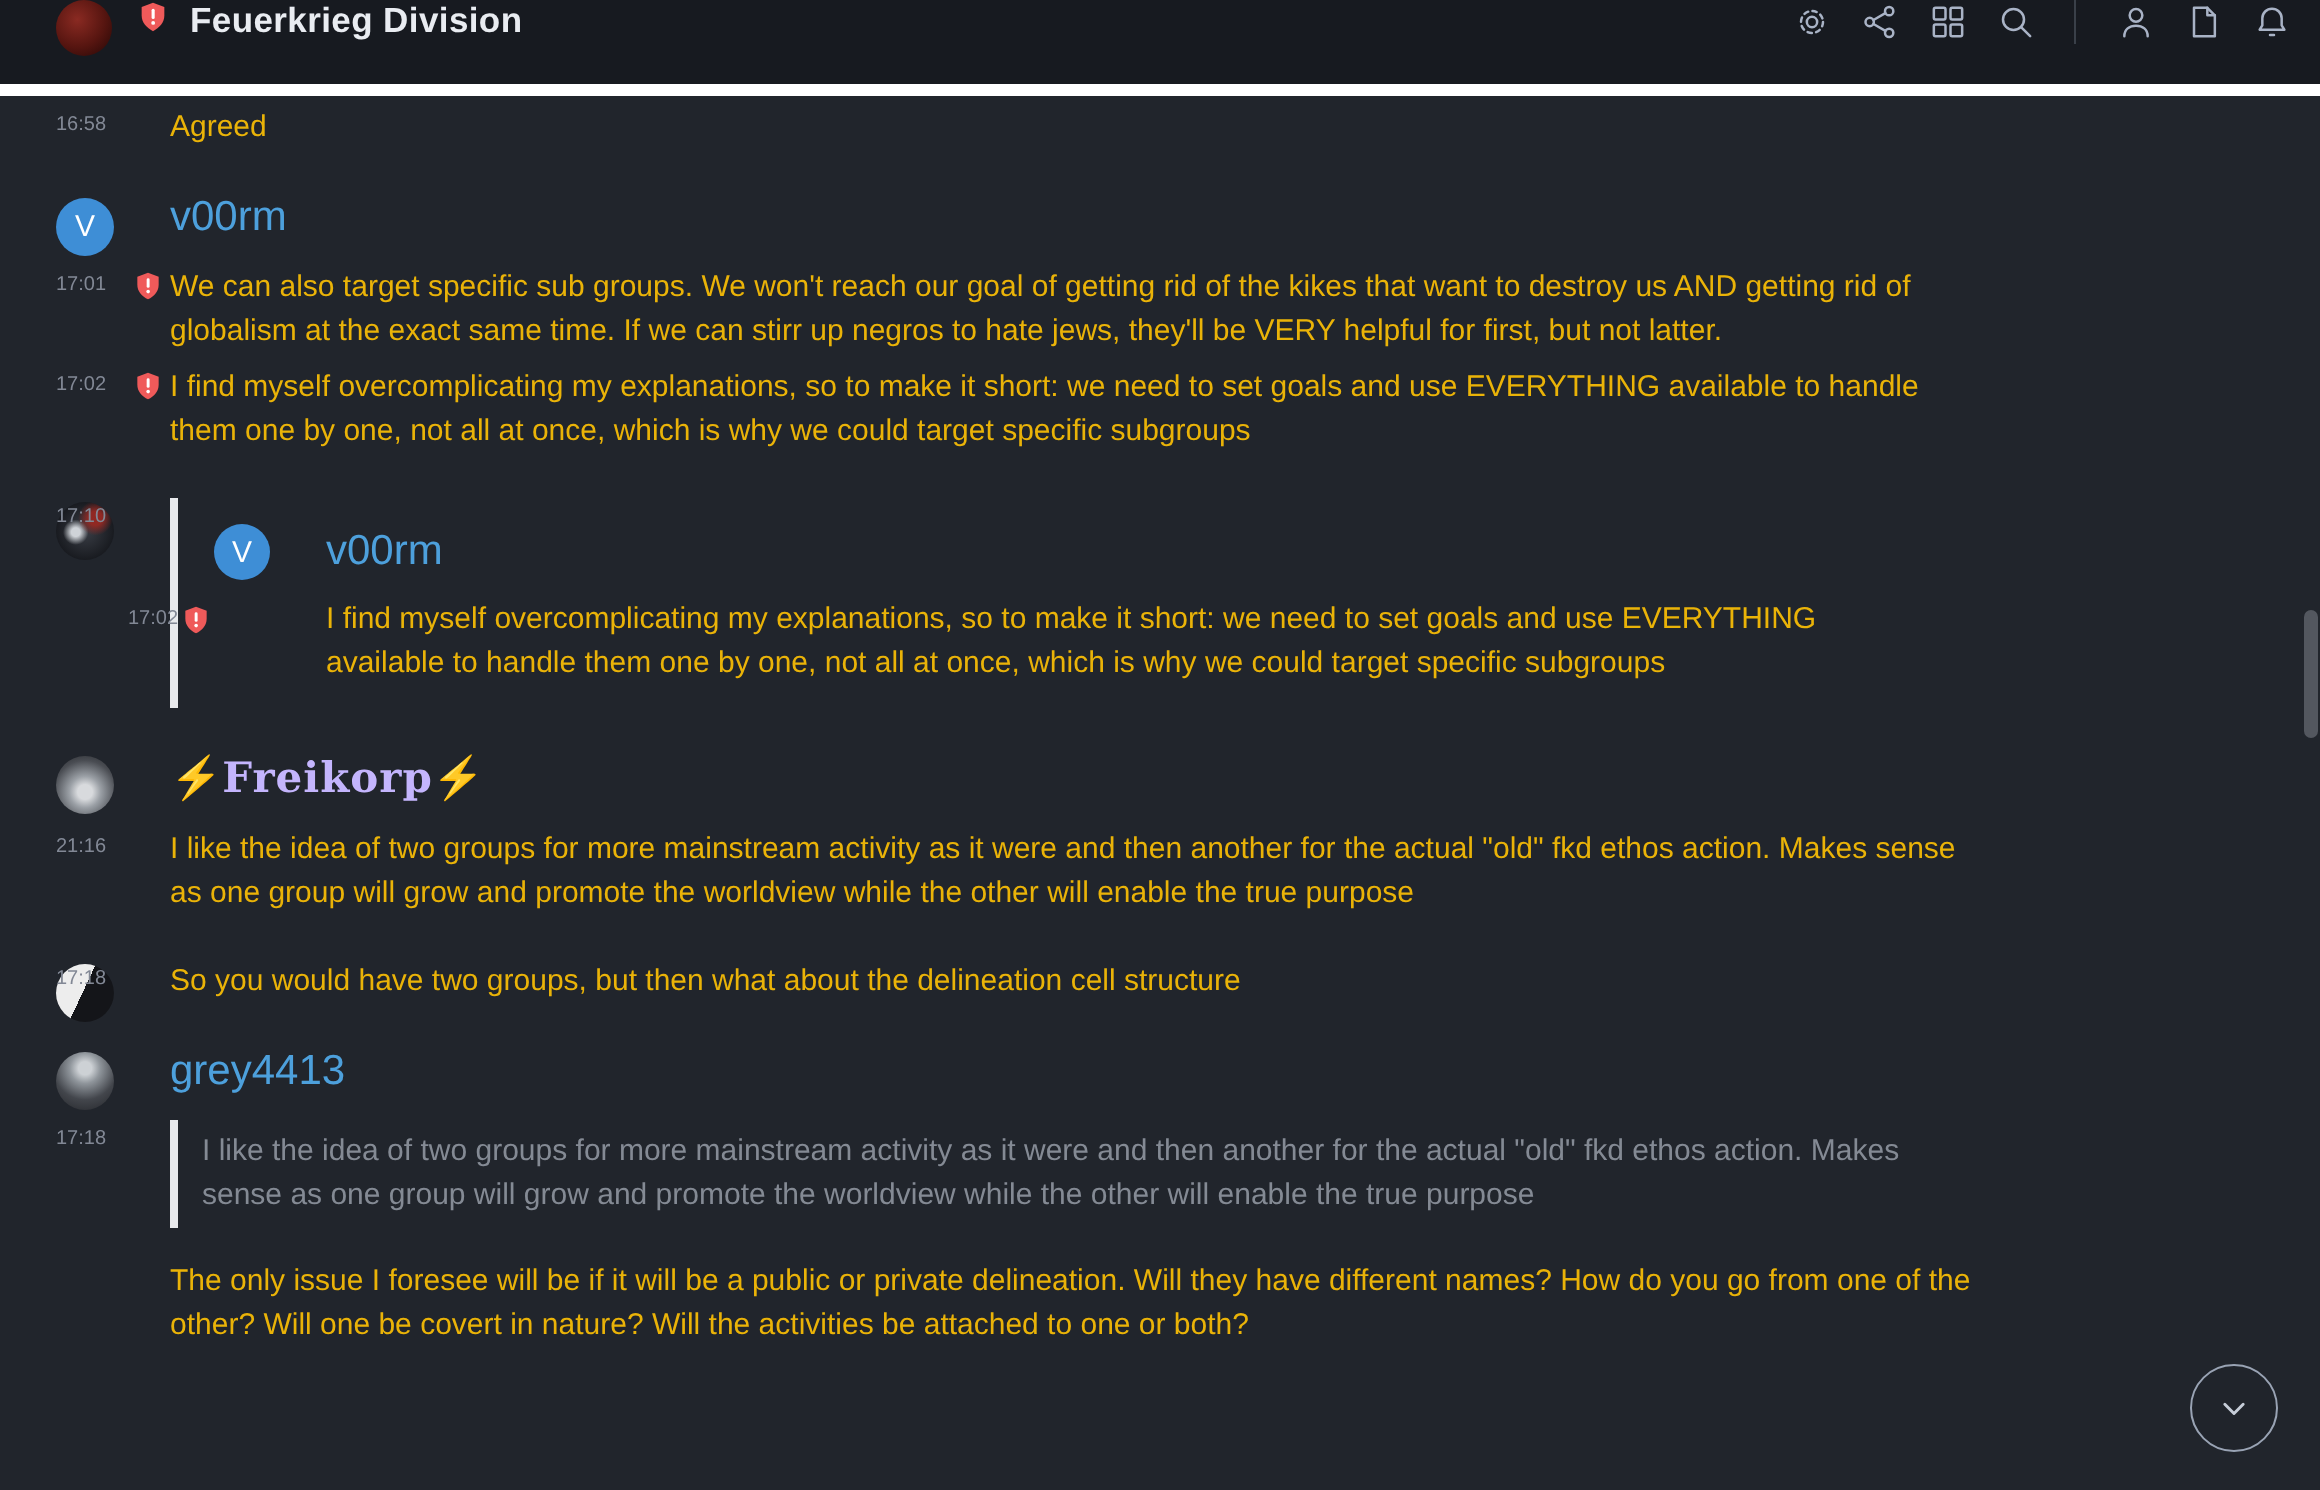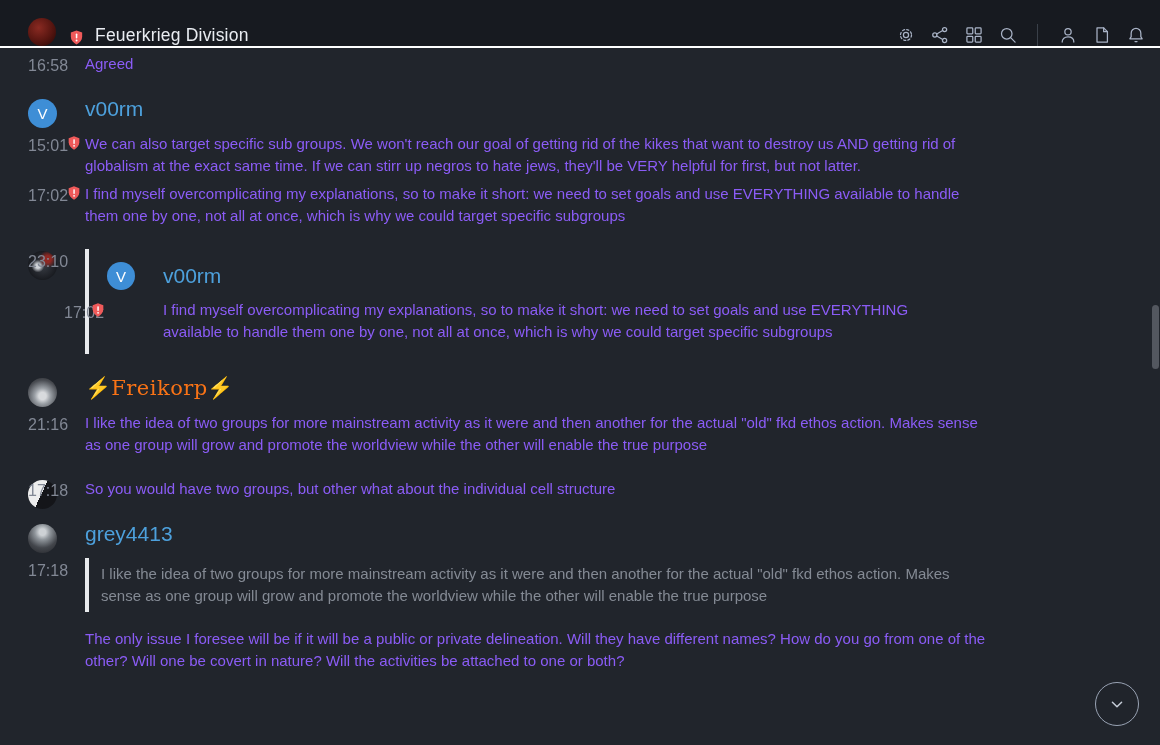--- a/index.html
+++ b/index.html
@@ -1,22 +1,22 @@
 <!DOCTYPE html>
 <html><head>
 <meta charset="utf-8">
 <style>
   * { box-sizing: border-box; margin: 0; padding: 0; }
   html,body { background:#14161b; }
   body { font-family:"Liberation Sans", sans-serif; }
   .app { position:relative; width:1160px; height:745px; background:#21252c; overflow:hidden; }
 
   
-  .header { position:relative; z-index:3; height:48px; background:#171a20; border-bottom:2px solid #ffffff;
-            display:flex; align-items:flex-end; padding:0 14px 0 28px; }
+  .header { position:relative; z-index:3; height:48px; background:#171a20; border-bottom:6px solid #ffffff;
+            display:flex; align-items:flex-start; padding:0 14px 0 28px;font-weight:bold; }
   .h-avatar { width:28px; height:28px; border-radius:50%; flex:0 0 auto;
               background:radial-gradient(circle at 38% 35%, #8a2a22 0%, #561510 55%, #2b0907 92%); }
   .h-shield { margin-left:12px; display:flex; align-items:center; }
   .h-title { margin-left:10px; color:#e9ecf1; font-size:17.5px; letter-spacing:.2px; }
   .h-icons { margin-left:auto; display:flex; align-items:center; gap:13px; color:#a9b3c6; }
   .h-icon { width:21px; height:21px; display:flex; align-items:center; justify-content:center; cursor:pointer; }
   .h-icon svg { width:20px; height:20px; stroke:#a9b3c6; fill:none; stroke-width:1.5; stroke-linecap:round; stroke-linejoin:round; }
   .h-divider { width:1px; height:22px; background:#3a4049; margin:0 6px; }
 
   
@@ -31,27 +31,27 @@
       radial-gradient(circle at 34% 52%, #cfd3d8 0 9%, rgba(207,211,216,0) 26%),
       radial-gradient(circle at 50% 50%, #3a3e46 0%, #15171c 78%); }
   .av-freikorp{ background:radial-gradient(circle at 50% 62%, #d8dadd 0 16%, #9ba0a6 34%, #4a4d53 68%, #2a2c30 95%); }
   .av-sieg    { background:linear-gradient(115deg, #ededed 47%, #141519 47%); }
   .av-grey    { background:radial-gradient(circle at 50% 28%, #cdd1d5 0 13%, #8f959b 30%, #43464c 62%, #27292e 95%); }
 
   .uname { font-size:21px; margin-bottom:12px; cursor:pointer; }
   .u-blue  { color:#4da0dc; }
   .u-green { color:#45b584; }
   .bolt    { color:#f6a21d; }
-  .fraktur { color:#f97316; font-family:"DejaVu Serif", serif; font-weight:normal; letter-spacing:.5px; }
+  .fraktur { color:#c4b5fd; font-family:"DejaVu Serif", serif; font-weight:bold; letter-spacing:.5px; }
 
   .item { position:relative; margin-bottom:6px; }
   .item:last-child { margin-bottom:0; }
-  .gtime { position:absolute; left:-57px; top:4px; font-size:16px; color:#828895; white-space:nowrap; }
+  .gtime { position:absolute; left:-57px; top:4px; font-size:10px; color:#828895; white-space:nowrap; }
   .shield { position:absolute; left:-19px; top:2px; width:16px; height:16px; }
-  .mtext { font-size:15px; line-height:22px; color:#8b5cf6; max-width:906px; }
+  .mtext { font-size:15px; line-height:22px; color:#eab308; max-width:906px; }
 
   .quote-rich { border-left:4px solid #e8eaed; padding:13px 0 11px 18px; margin-bottom:16px; cursor:pointer; }
   .q-header { position:relative; padding-left:56px; height:28px; display:flex; align-items:center; margin-bottom:9px; }
   .q-header .avatar { left:0; top:0; width:28px; height:28px; }
   .q-header .uname { margin-bottom:0; }
   .q-item { position:relative; padding-left:56px; }
   .q-item .gtime { left:-43px; top:5px; }
   .q-item .shield { left:-17px; top:3px; }
   .q-item .mtext { max-width:772px; }
 
@@ -141,42 +141,42 @@
           <span class="gtime">16:58</span>
           <div class="mtext">Agreed</div>
         </div>
       </div>
       <div class="group">
         <div class="avatar av-v00rm">
           <span class="av-letter">V</span>
         </div>
         <div class="uname u-blue">v00rm</div>
         <div class="item">
-          <span class="gtime">15:01</span>
+          <span class="gtime">17:01</span>
           <span class="shield"><svg width="16" height="16" viewBox="0 0 24 24">
               <path fill="#ef5a5a" d="M12 2l8 3v6c0 5-3.5 8.6-8 11-4.5-2.4-8-6-8-11V5z"></path>
               <rect x="11" y="6.2" width="2.2" height="7.2" rx="1.1" fill="#fff"></rect>
               <circle cx="12.1" cy="16.2" r="1.35" fill="#fff"></circle>
             </svg></span>
           <div class="mtext">We can also target specific sub groups. We won't reach our goal of getting rid of the kikes that want to destroy us AND getting rid of globalism at the exact same time. If we can stirr up negros to hate jews, they'll be VERY helpful for first, but not latter.</div>
         </div>
         <div class="item">
           <span class="gtime">17:02</span>
           <span class="shield"><svg width="16" height="16" viewBox="0 0 24 24">
               <path fill="#ef5a5a" d="M12 2l8 3v6c0 5-3.5 8.6-8 11-4.5-2.4-8-6-8-11V5z"></path>
               <rect x="11" y="6.2" width="2.2" height="7.2" rx="1.1" fill="#fff"></rect>
               <circle cx="12.1" cy="16.2" r="1.35" fill="#fff"></circle>
             </svg></span>
           <div class="mtext">I find myself overcomplicating my explanations, so to make it short: we need to set goals and use EVERYTHING available to handle them one by one, not all at once, which is why we could target specific subgroups</div>
         </div>
       </div>
       <div class="group">
         <div class="avatar av-azazel"></div>
         <div class="item">
-          <span class="gtime">23:10</span>
+          <span class="gtime">17:10</span>
           <div class="quote-rich">
             <div class="q-header">
               <div class="avatar av-v00rm">
                 <span class="av-letter">V</span>
               </div>
               <div class="uname u-blue">v00rm</div>
             </div>
             <div class="q-item">
               <span class="gtime">17:02</span>
               <span class="shield"><svg width="16" height="16" viewBox="0 0 24 24">
@@ -194,21 +194,21 @@
         <div class="uname "><span class="bolt">⚡</span><span class="fraktur">Freikorp</span><span class="bolt">⚡</span></div>
         <div class="item">
           <span class="gtime">21:16</span>
           <div class="mtext">I like the idea of two groups for more mainstream activity as it were and then another for the actual "old" fkd ethos action. Makes sense as one group will grow and promote the worldview while the other will enable the true purpose</div>
         </div>
       </div>
       <div class="group">
         <div class="avatar av-sieg"></div>
         <div class="item">
           <span class="gtime">17:18</span>
-          <div class="mtext">So you would have two groups, but other what about the individual cell structure</div>
+          <div class="mtext">So you would have two groups, but then what about the delineation cell structure</div>
         </div>
       </div>
       <div class="group">
         <div class="avatar av-grey"></div>
         <div class="uname u-blue">grey4413</div>
         <div class="item">
           <span class="gtime">17:18</span>
           <div class="quote-plain">I like the idea of two groups for more mainstream activity as it were and then another for the actual "old" fkd ethos action. Makes sense as one group will grow and promote the worldview while the other will enable the true purpose</div>
         </div>
         <div class="item">

